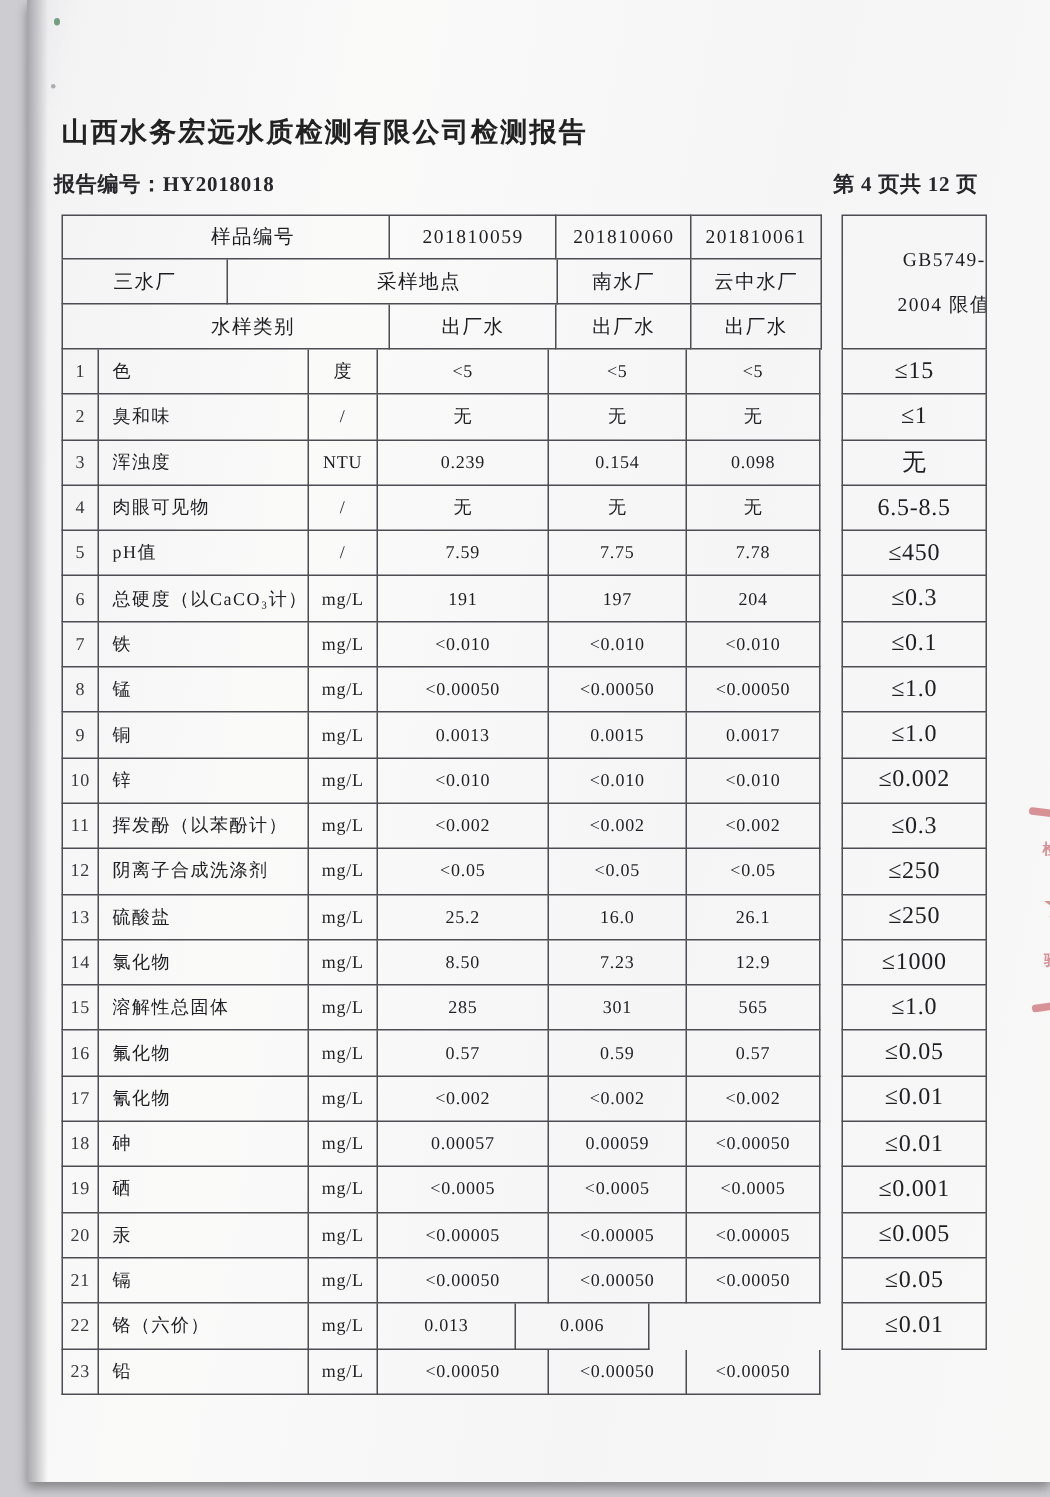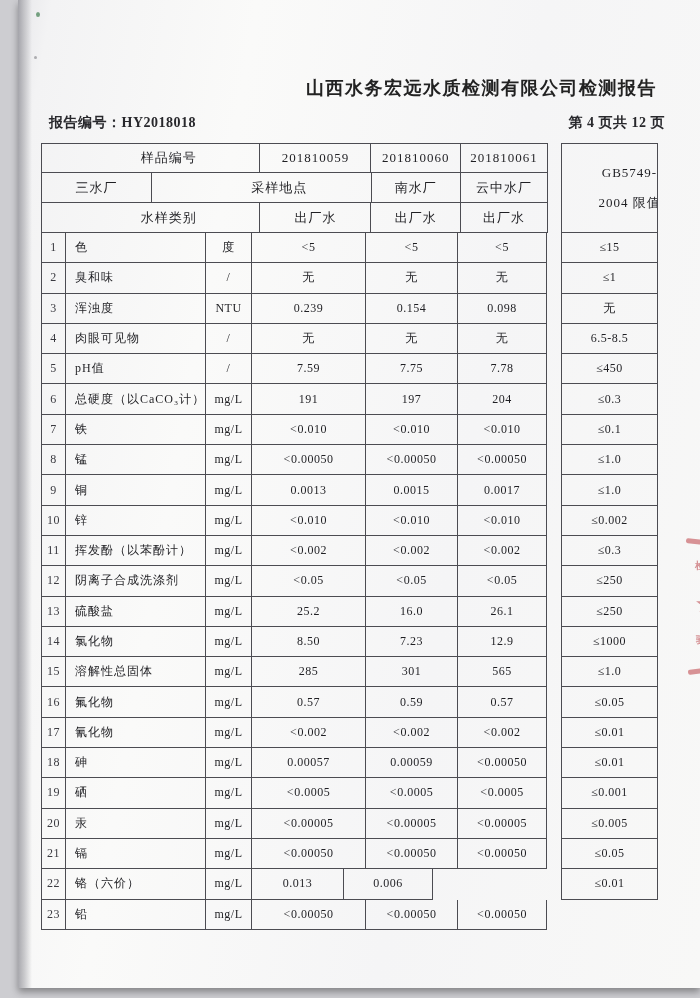--- a/index.html
+++ b/index.html
@@ -19,25 +19,25 @@
     position:absolute; left:0; top:0; width:14px; height:100%;
     background:linear-gradient(90deg,#8d8d94 0%,#b9b9bd 45%,rgba(200,200,204,0) 100%);
     opacity:.75;
   }
   .speck { position:absolute; border-radius:50%; }
   .speck.green { left:18px; top:12px; width:4px; height:5px; background:#3f7d4e; opacity:.7; }
   .speck.gray  { left:16px; top:56px; width:3px; height:3px; background:#7e7e84; opacity:.6; }
 
   .title {
     position:absolute; left:23px; top:76px; width:616px;
-    text-align:right; font-family:"Liberation Sans","DejaVu Sans",sans-serif;
+    text-align:left; font-family:"Liberation Sans","DejaVu Sans",sans-serif;
     font-weight:bold; font-size:18px; letter-spacing:1.5px; color:#222;
   }
   .meta-row {
-    position:absolute; left:31px; top:114px; width:616px;
+    position:absolute; left:18px; top:114px; width:616px;
     display:flex; justify-content:space-between; align-items:flex-start;
     font-size:14px; font-weight:bold; letter-spacing:.5px; color:#28282c;
   }
 
   
   .main-table { position:absolute; left:23px; top:143px; width:507px; }
   .row { display:flex; }
   .cell {
     border-right:1px solid #4c4c52; border-bottom:1px solid #4c4c52;
     display:flex; align-items:center; justify-content:center;
@@ -54,21 +54,21 @@
   .w-unit { width:46px; }
   .w-v1 { width:114px; }
   .w-v2 { width:92px; }
   .w-v3 { width:89px; }
   .c-no { color:#3a3a40; }
 
   .limit-table { position:absolute; left:543px; top:143px; width:97px; }
   .limit-cell {
     border:1px solid #4c4c52; border-top:none;
     display:flex; align-items:center; justify-content:center;
-    font-size:12px; letter-spacing:.5px; white-space:nowrap; overflow:hidden;
+    font-size:16px; letter-spacing:.5px; white-space:nowrap; overflow:hidden;
     height:30.3px;
   }
   .limit-head {
     border-top:1px solid #4c4c52; height:90px;
     flex-direction:column; justify-content:center; gap:13px;
     font-size:13px; letter-spacing:1px;padding-left:40px;
   }
 
   
   .stamp {

